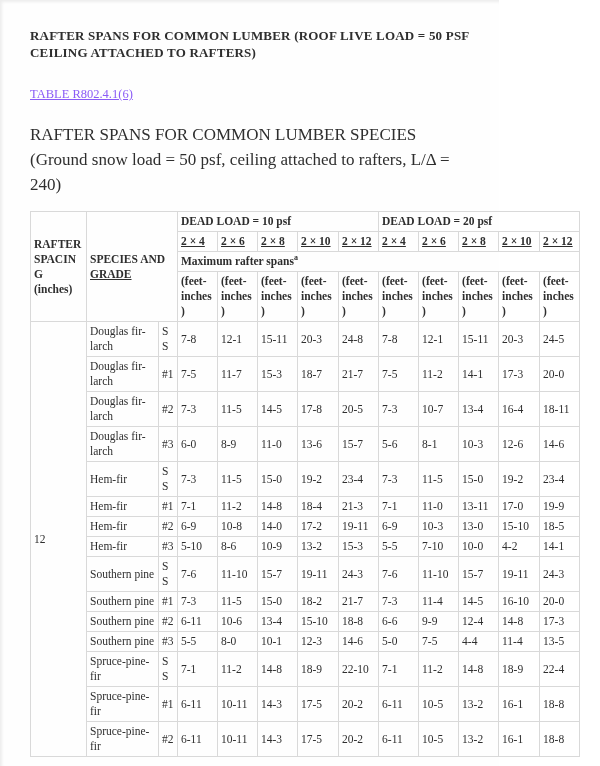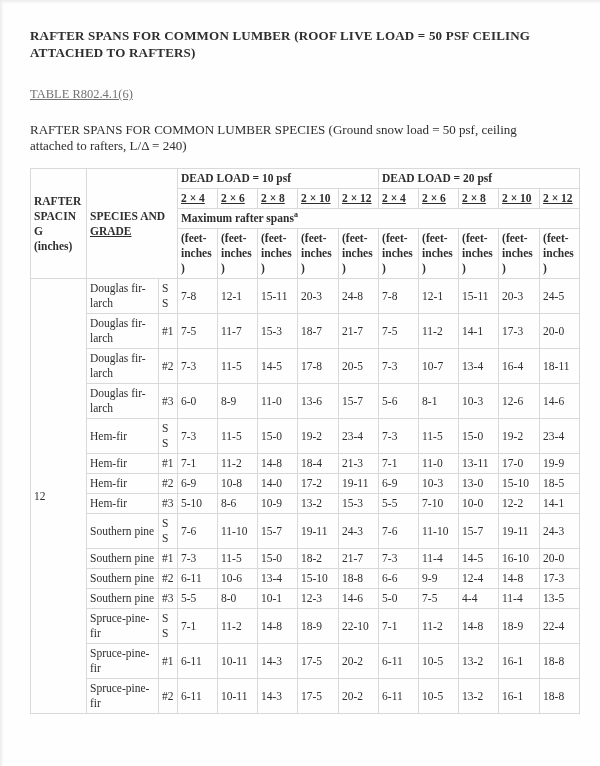--- a/index.html
+++ b/index.html
@@ -5,43 +5,43 @@
   html,body { margin:0; padding:0; }
   body {
     width:600px; height:766px;
     background:#ffffff;
     font-family:"Liberation Serif","DejaVu Serif",serif;
     color:#2e2e2e;
     overflow:hidden;
   }
   .page {
     box-sizing:border-box;
-    width:600px; height:766px;
+    width:499px; height:766px;
     padding:27px 22px 0 30px;
     background:#fefefe;
     box-shadow: inset 2px 2px 3px rgba(0,0,0,0.07);
   }
   .title {
     font-weight:bold;
     font-size:13px;
     line-height:17px;
     max-width:532px;
     letter-spacing:0.2px;
   }
   .table-ref {
     display:inline-block;
     margin-top:26px;
     font-size:12.5px;
     text-decoration:underline;
-    color:#737373;
+    color:#8b5cf6;
   }
   .caption {
     margin:20px 0 14px 0;
-    font-size:13px;
-    line-height:16px;
+    font-size:17px;
+    line-height:25px;
     max-width:524px;
   }
   table.spans {
     margin-top:14px;
     border-collapse:collapse;
     table-layout:fixed;
     width:549px;
     font-size:11.5px;
   }
   table.spans th, table.spans td {
@@ -252,21 +252,21 @@
           <td class="species">Hem-fir</td>
           <td class="grade">#3</td>
           <td class="val">5-10</td>
           <td class="val">8-6</td>
           <td class="val">10-9</td>
           <td class="val">13-2</td>
           <td class="val">15-3</td>
           <td class="val">5-5</td>
           <td class="val">7-10</td>
           <td class="val">10-0</td>
-          <td class="val">12-2</td>
+          <td class="val">4-2</td>
           <td class="val">14-1</td>
         </tr>
         <tr>
           <td class="species">Southern pine</td>
           <td class="grade">S
 S</td>
           <td class="val">7-6</td>
           <td class="val">11-10</td>
           <td class="val">15-7</td>
           <td class="val">19-11</td>

